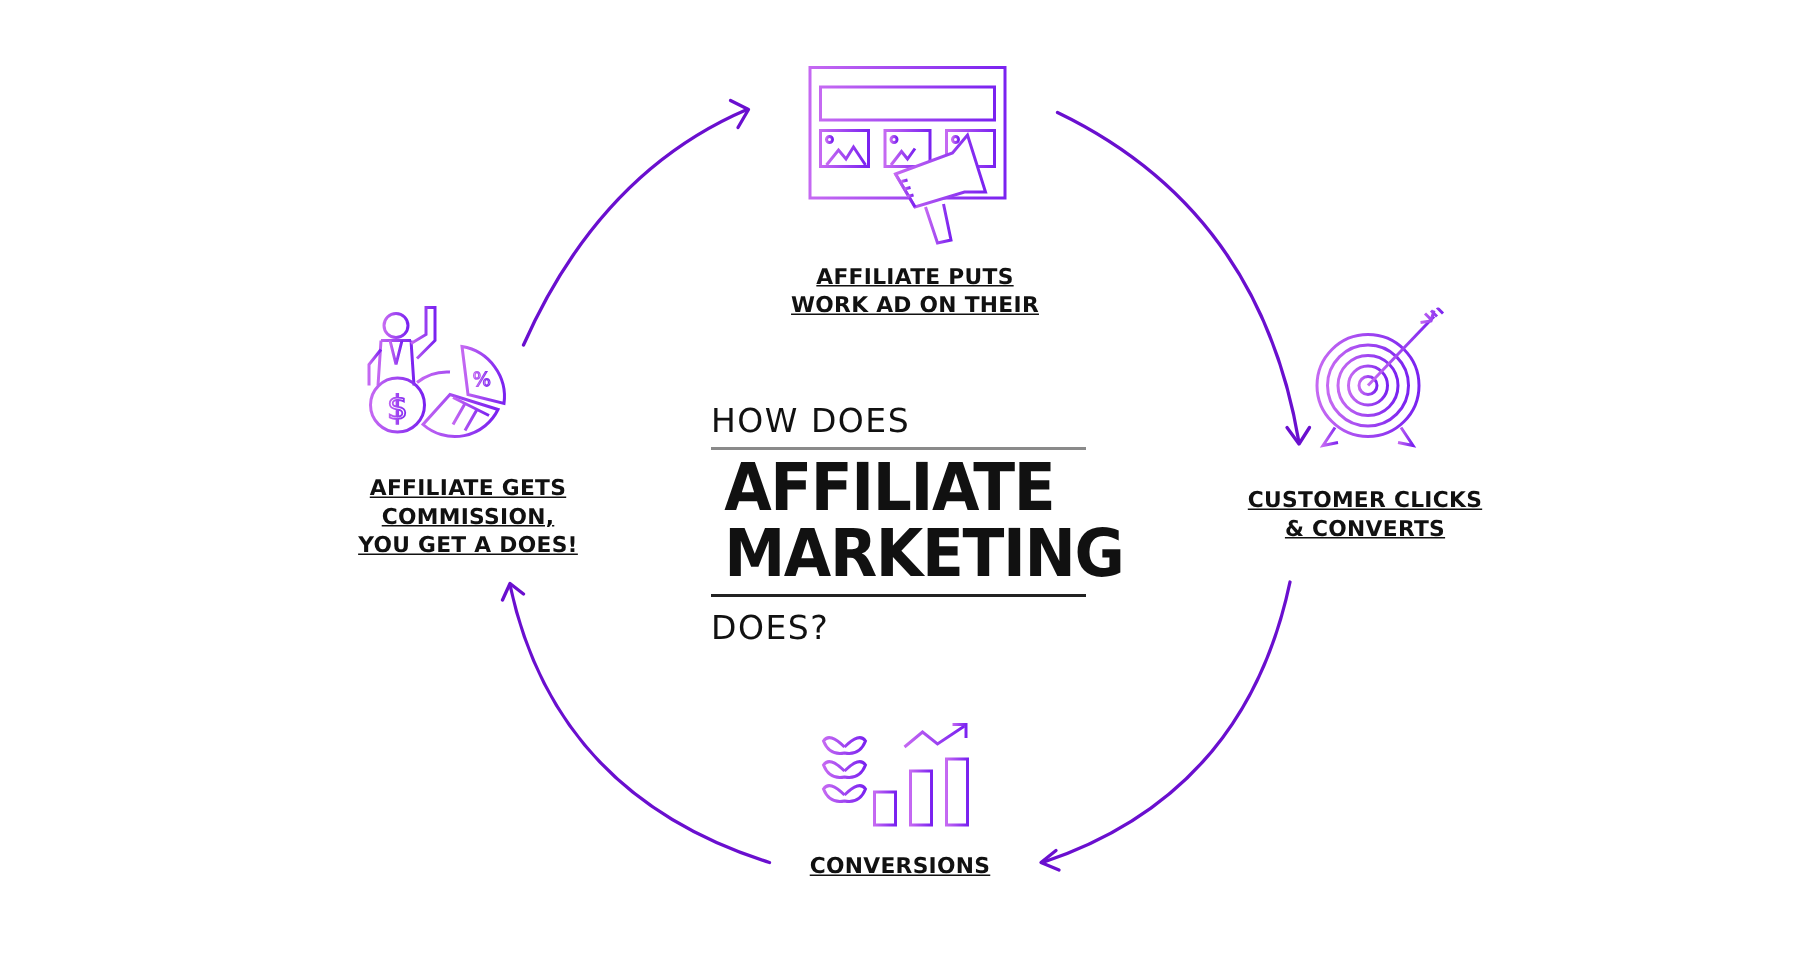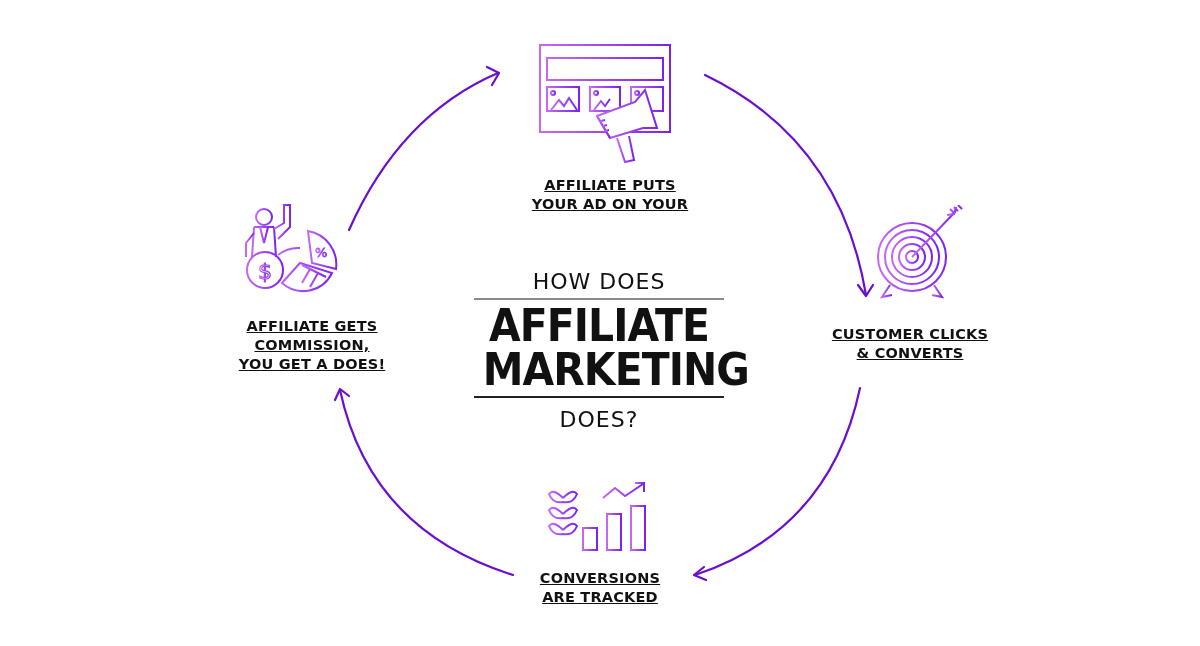--- a/index.html
+++ b/index.html
@@ -3,21 +3,21 @@
 <meta charset="utf-8">
 <style>
   html, body { margin:0; padding:0; background:#ffffff; }
   body { width:1200px; height:646px; position:relative; overflow:hidden; font-family:"Liberation Sans", sans-serif; }
   .abs { position:absolute; }
   svg.full { position:absolute; left:0; top:0; }
   .step-label {
     position:absolute; text-align:center; font-family:"DejaVu Sans", sans-serif; font-weight:bold;
     font-size:14.5px; line-height:19px; color:#111; letter-spacing:0.2px;text-decoration:underline;
   }
-  .center { position:absolute; left:474px; top:266px; width:250px; text-align:center; color:#111; }
+  .center { position:absolute; left:474px; top:266px; width:250px; color:#111; }
   .how { font-family:"DejaVu Sans", sans-serif; font-size:22px; letter-spacing:1px; height:32px; line-height:32px; }
   .rule-top { height:2px; background:#8a8a8a; margin:0; }
   .rule-bot { height:1.5px; background:#222; margin:0; }
   .big { font-family:"DejaVu Sans", sans-serif; font-weight:bold; font-size:44px; line-height:44px; letter-spacing:-1px; transform:scaleX(0.93); }
   .work { font-family:"DejaVu Sans", sans-serif; font-size:22px; letter-spacing:1px; line-height:44px; }
 </style>
 </head>
 <body>
 
 <svg class="full" width="1200" height="646" viewBox="0 0 1200 646">
@@ -136,31 +136,30 @@
     <path d="M68,28 L72,60 L96,66 A34,34 0 0 0 68,28 Z"></path>
     <text x="75" y="54" font-size="13" font-family="DejaVu Sans, sans-serif" stroke-width="0.8">%</text>
     <path d="M62,62 L86,74 M70,66 L62,80 M78,70 L70,84"></path>
     <line x1="60" y1="48" x2="60" y2="60" stroke-dasharray="2 3"></line>
     <line x1="44" y1="84" x2="56" y2="84" stroke-dasharray="2 3"></line>
   </g>
 </svg>
 
 <div class="step-label" style="left:510px;top:176px;width:200px;">
   <div>AFFILIATE PUTS</div>
-  <div>YOUR AD ON YOUR</div>
+  <div>WORK AD ON THEIR</div>
 </div>
 
 <div class="step-label" style="left:810px;top:325px;width:200px;">
   <div>CUSTOMER CLICKS</div>
   <div>&amp; CONVERTS</div>
 </div>
 
 <div class="step-label" style="left:500px;top:569px;width:200px;">
   <div>CONVERSIONS</div>
-  <div>ARE TRACKED</div>
 </div>
 
 <div class="step-label" style="left:212px;top:317px;width:200px;">
   <div>AFFILIATE GETS</div>
   <div>COMMISSION,</div>
   <div>YOU GET A DOES!</div>
 </div>
 
 <div class="center">
   <div class="how">HOW DOES</div>

